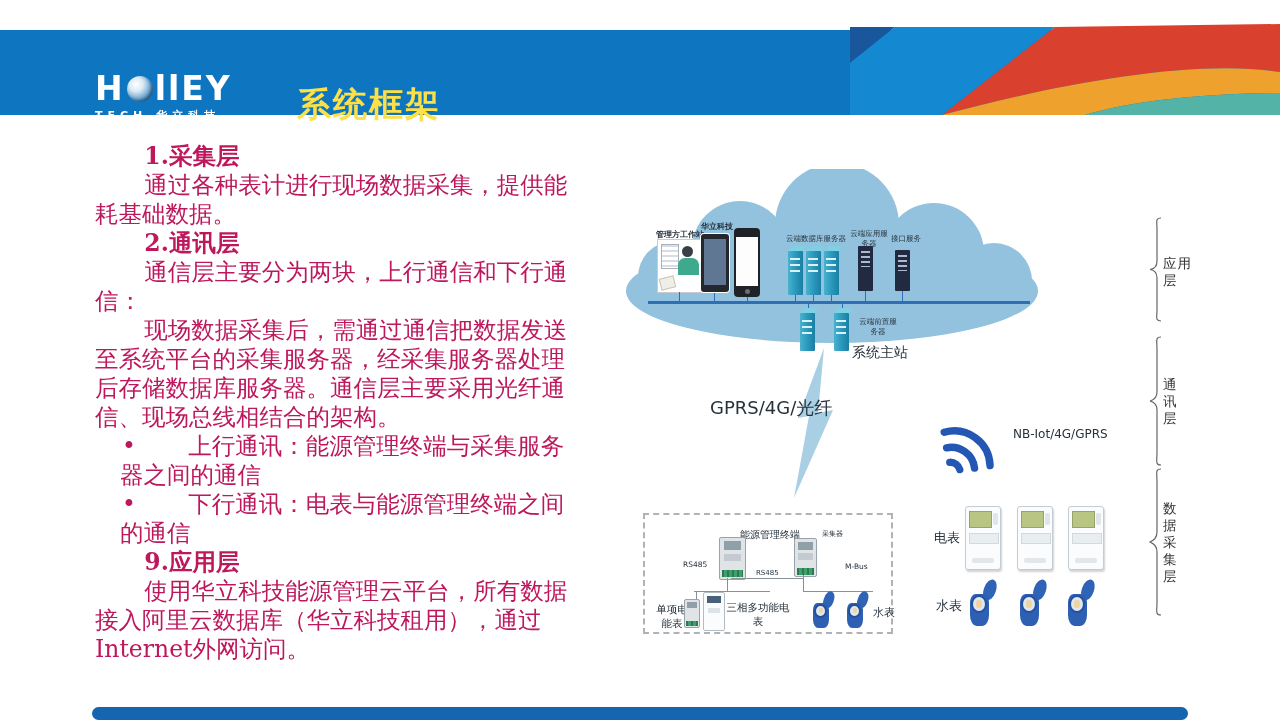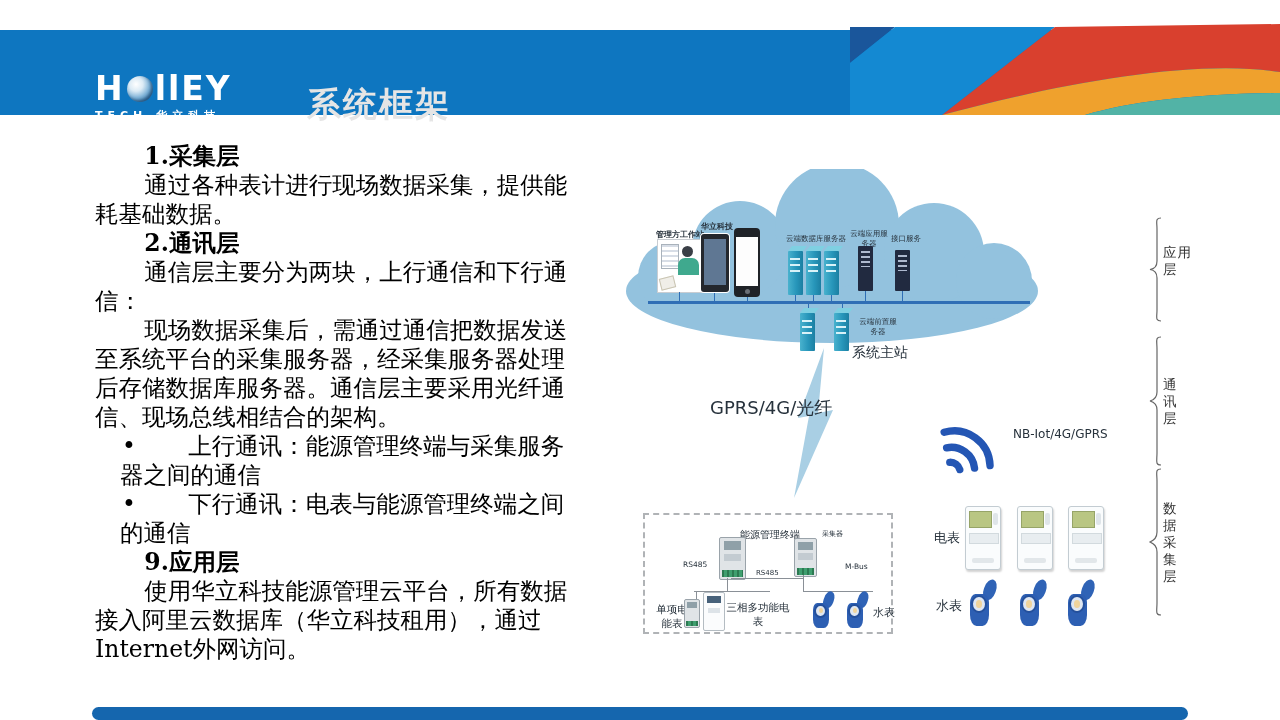--- a/index.html
+++ b/index.html
@@ -8,24 +8,24 @@
   
   .topband{position:absolute;left:0;top:0;width:1280px;height:30px;background:#fff;}
   .header{position:absolute;left:0;top:30px;width:1280px;height:85px;background:#0e76c0;}
   .decor{position:absolute;right:0;top:0;width:430px;height:115px;}
   .logo{position:absolute;left:95px;top:42px;color:#fff;}
   .logo-main{display:flex;align-items:center;font-weight:bold;font-size:33px;letter-spacing:2px;line-height:34px;}
   .globe{display:inline-block;width:26px;height:26px;margin:0 2px;border-radius:50%;
          background:radial-gradient(circle at 35% 32%, #ffffff 0%, #dcebf5 28%, #7fb3d8 55%, #155a92 100%);
          box-shadow:inset -2px -2px 3px rgba(0,40,80,.5);}
   .logo-sub{font-size:11px;letter-spacing:5px;margin-top:2px;font-weight:bold;}
-  .page-title{position:absolute;left:307px;top:52px;color:#e5e5e5;font-size:34px;font-weight:bold;letter-spacing:2px;}
-
-  
-  .textcol{position:absolute;left:95px;top:142px;width:476px;color:#000000;
+  .page-title{position:absolute;left:297px;top:52px;color:#fde047;font-size:34px;font-weight:bold;letter-spacing:2px;}
+
+  
+  .textcol{position:absolute;left:95px;top:142px;width:476px;color:#be185d;
            font-family:"DejaVu Serif",serif;font-size:23.5px;line-height:29px;}
   .textcol p{margin:0;text-indent:2.1em;}
   .textcol p.hd{font-weight:bold;text-indent:2.1em;}
   .bullets{margin:0;padding:0 0 0 25px;list-style:none;}
   .bullets li{position:relative;}
   .bullets li .dot{position:absolute;left:2px;top:0;}
   .bullets li p{text-indent:2.9em;margin:0;}
 
   
   .dlabel{position:absolute;color:#27323c;font-family:"DejaVu Sans",sans-serif;}
@@ -299,21 +299,21 @@
   </div>
   <div class="wmeter" style="left:1066px;top:580px;width:30px;height:46px;">
     <div class="pipe"></div>
       <div class="body"></div>
       <div class="dial"></div>
   </div>
 
   <svg class="brace" style="top:217px;height:105px;" viewBox="0 0 14 105">
     <path d="M13,1 C7,1 9,5 9,12 L9,44 C9,50 6,52 2,52.5 C6,53 9,55 9,61 L9,93 C9,100 7,104 13,104" fill="none" stroke="#666" stroke-width="1.2"></path>
   </svg>
-  <div class="layer-label" style="top:244px;width:32px;">应用层</div>
+  <div class="layer-label" style="top:256px;width:32px;font-family:Liberation Mono, monospace;">应用层</div>
 
   <svg class="brace" style="top:336px;height:130px;" viewBox="0 0 14 130">
     <path d="M13,1 C7,1 9,5 9,13 L9,56 C9,62 6,64 2,65 C6,66 9,68 9,74 L9,117 C9,125 7,129 13,129" fill="none" stroke="#666" stroke-width="1.2"></path>
   </svg>
   <div class="layer-label" style="top:376px;width:16px;">通讯层</div>
 
   <svg class="brace" style="top:468px;height:148px;" viewBox="0 0 14 148">
     <path d="M13,1 C7,1 9,5 9,13 L9,64 C9,70 6,72 2,74 C6,76 9,78 9,84 L9,135 C9,143 7,147 13,147" fill="none" stroke="#666" stroke-width="1.2"></path>
   </svg>
   <div class="layer-label" style="top:500px;width:16px;">数据采集层</div>

